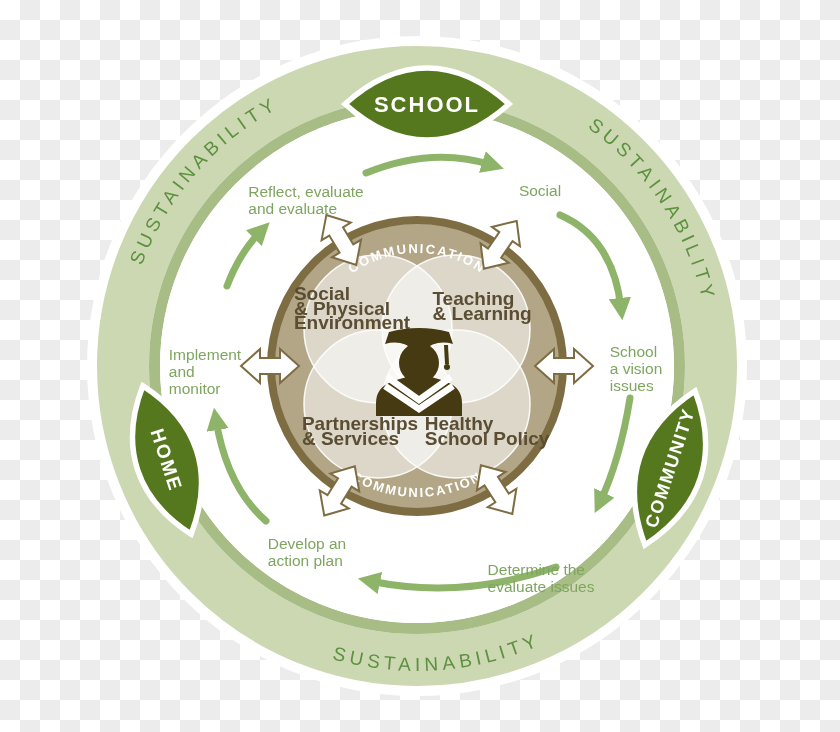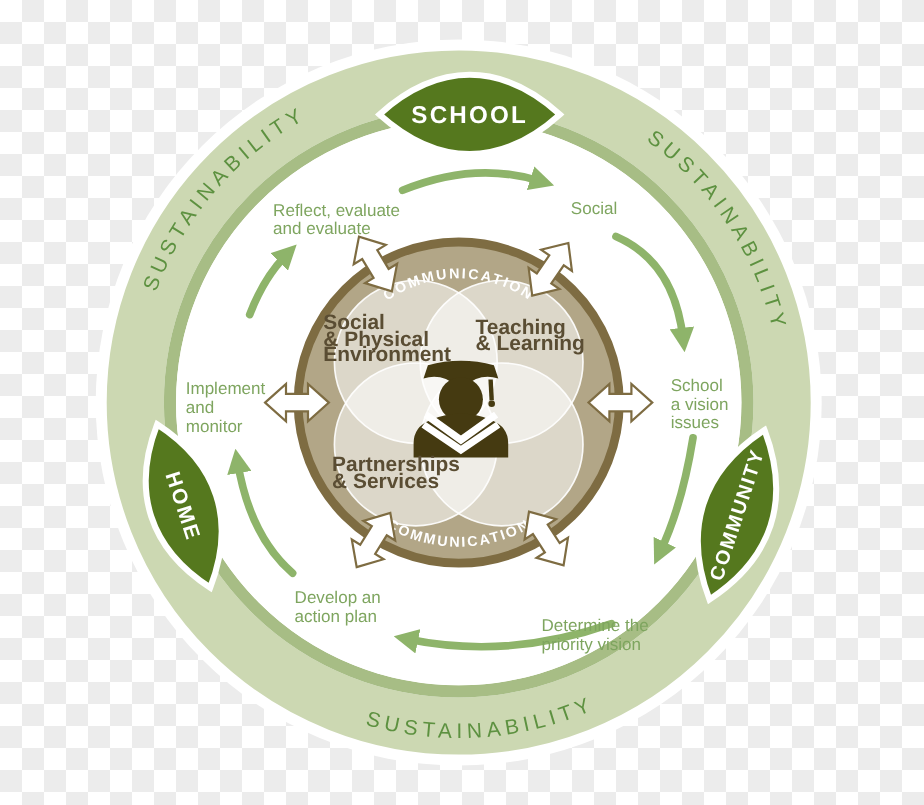--- a/index.html
+++ b/index.html
@@ -114,21 +114,21 @@
   <div class="label step" style="left:540px;top:190px;">
     <div>Social</div>
   </div>
   <div class="label step" style="left:636px;top:368px;">
     <div>School</div>
     <div>a vision</div>
     <div>issues</div>
   </div>
   <div class="label step" style="left:541px;top:578px;">
     <div>Determine the</div>
-    <div>priority vision</div>
+    <div>evaluate issues</div>
   </div>
   <div class="label step" style="left:307px;top:552px;">
     <div>Develop an</div>
     <div>action plan</div>
   </div>
   <div class="label step" style="left:205px;top:371px;">
     <div>Implement</div>
     <div>and</div>
     <div>monitor</div>
   </div>
@@ -139,14 +139,18 @@
     <div>Environment</div>
   </div>
   <div class="label venn-label" style="left:482px;top:306px;">
     <div>Teaching</div>
     <div>&amp; Learning</div>
   </div>
   <div class="label venn-label" style="left:360px;top:431px;">
     <div>Partnerships</div>
     <div>&amp; Services</div>
   </div>
+  <div class="label venn-label" style="left:487px;top:431px;">
+    <div>Healthy</div>
+    <div>School Policy</div>
+  </div>
 
 </div>
 
 </body></html>

